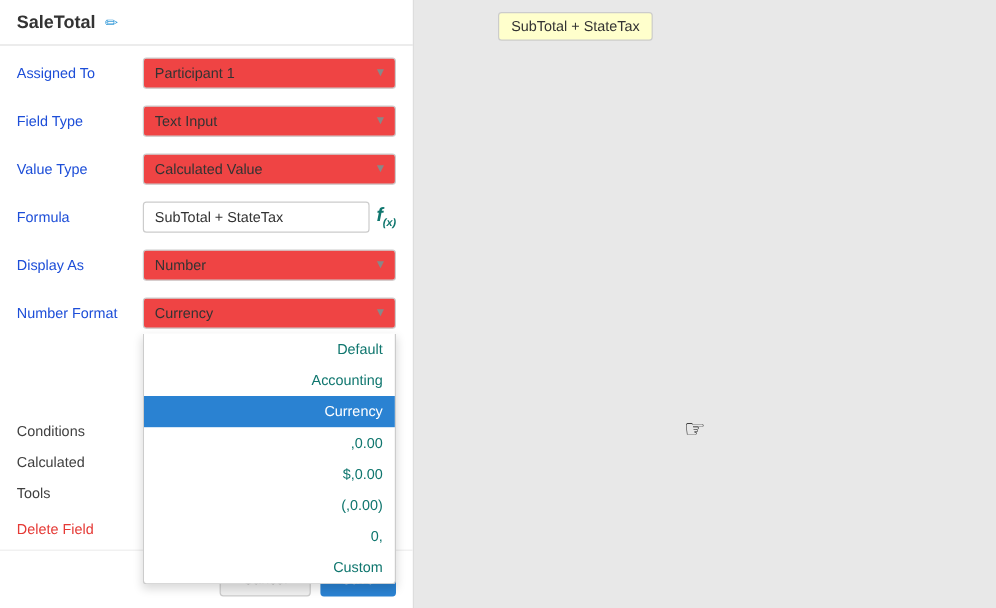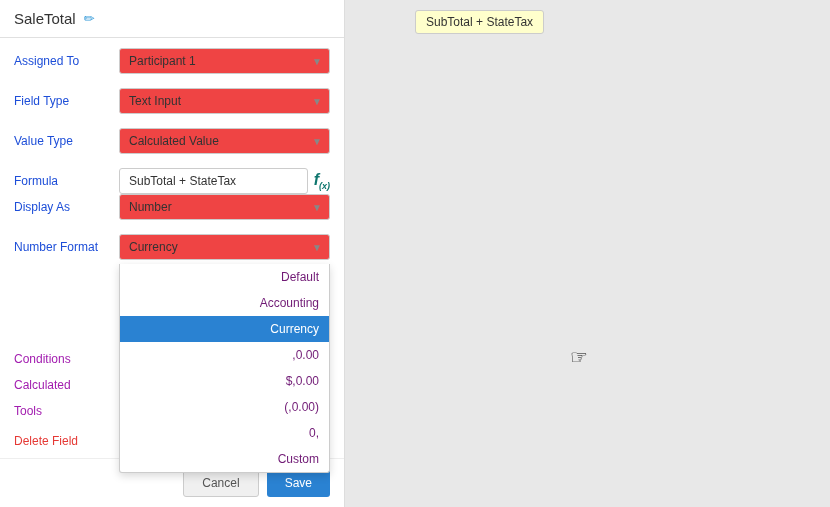--- a/index.html
+++ b/index.html
@@ -26,21 +26,21 @@
     .panel-header {
       display: flex;
       align-items: center;
       padding: 10px 14px;
       border-bottom: 1px solid #e0e0e0;
       gap: 8px;
     }
 
     .panel-title {
       font-size: 15px;
-      font-weight: normal;
+      font-weight: bold;
       color: #333;
     }
 
     .edit-icon {
       color: #3a9dda;
       font-size: 13px;
       cursor: pointer;
     }
 
     .form-body {
@@ -87,20 +87,21 @@
       top: 50%;
       transform: translateY(-50%);
       pointer-events: none;
       color: #888;
       font-size: 10px;
     }
 
     .formula-row {
       display: flex;
       align-items: center;
+      margin-bottom: 14px;
     }
 
     .formula-input-wrap {
       flex: 1;
       display: flex;
       align-items: center;
       gap: 6px;
     }
 
     .formula-input {
@@ -137,39 +138,39 @@
       border: 1px solid #ccc;
       border-top: none;
       border-radius: 0 0 3px 3px;
       z-index: 100;
       box-shadow: 0 3px 8px rgba(0,0,0,0.15);
     }
 
     .dropdown-item {
       padding: 6px 10px;
       font-size: 12px;
-      color: #701a75;
+      color: #0f766e;
       cursor: pointer;
     }
 
     .dropdown-item.selected {
       background: #2a82d2;
       color: #fff;
     }
 
     .section-row {
       display: flex;
       align-items: center;
       padding: 6px 14px;
       cursor: pointer;
     }
 
     .section-row-label {
       font-size: 12px;
-      color: #a21caf;
+      color: #404040;
     }
 
     .delete-btn {
       color: #e53935;
       font-size: 12px;
       padding: 10px 14px;
       cursor: pointer;
       margin-top: auto;
     }
 

